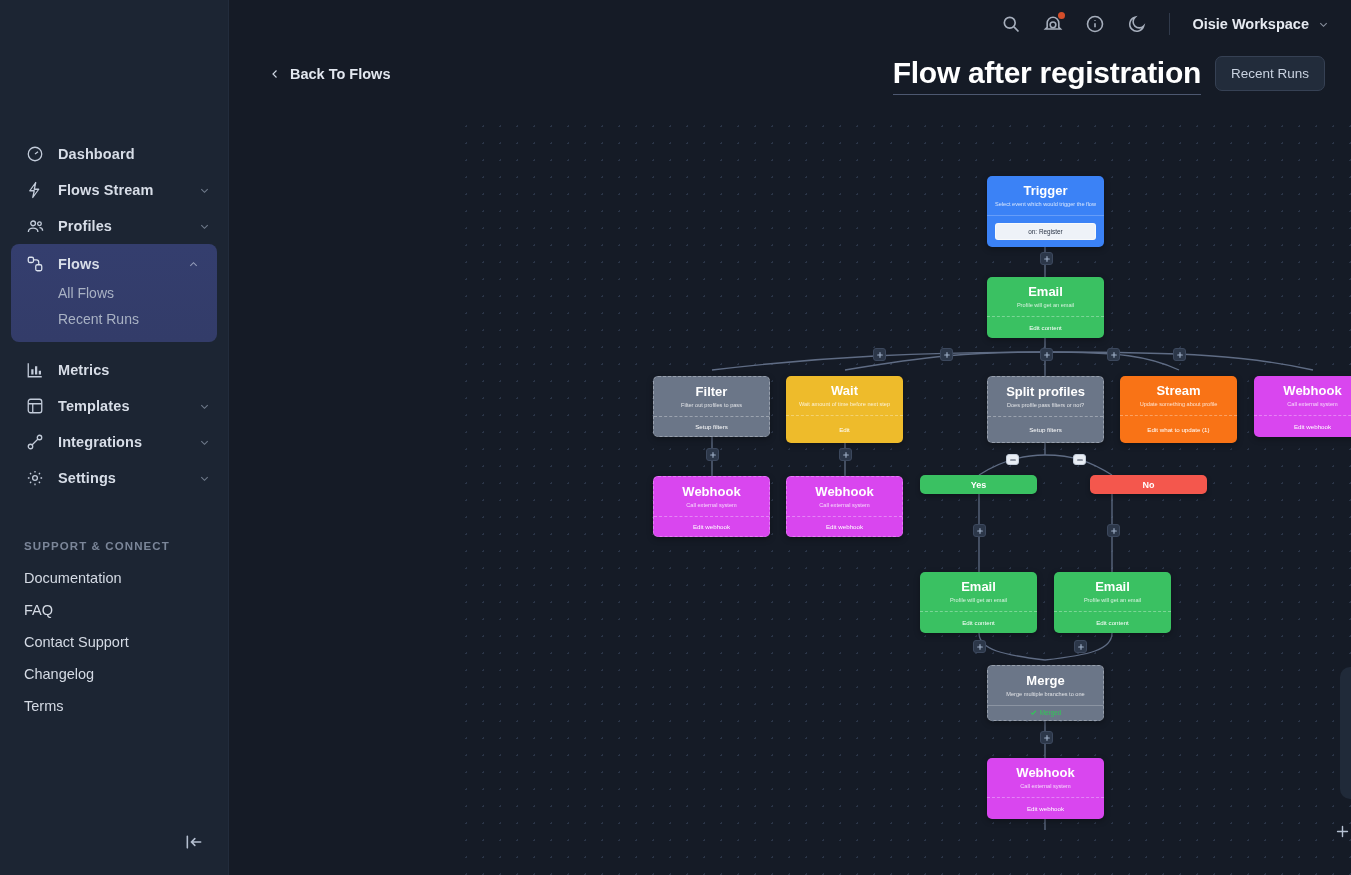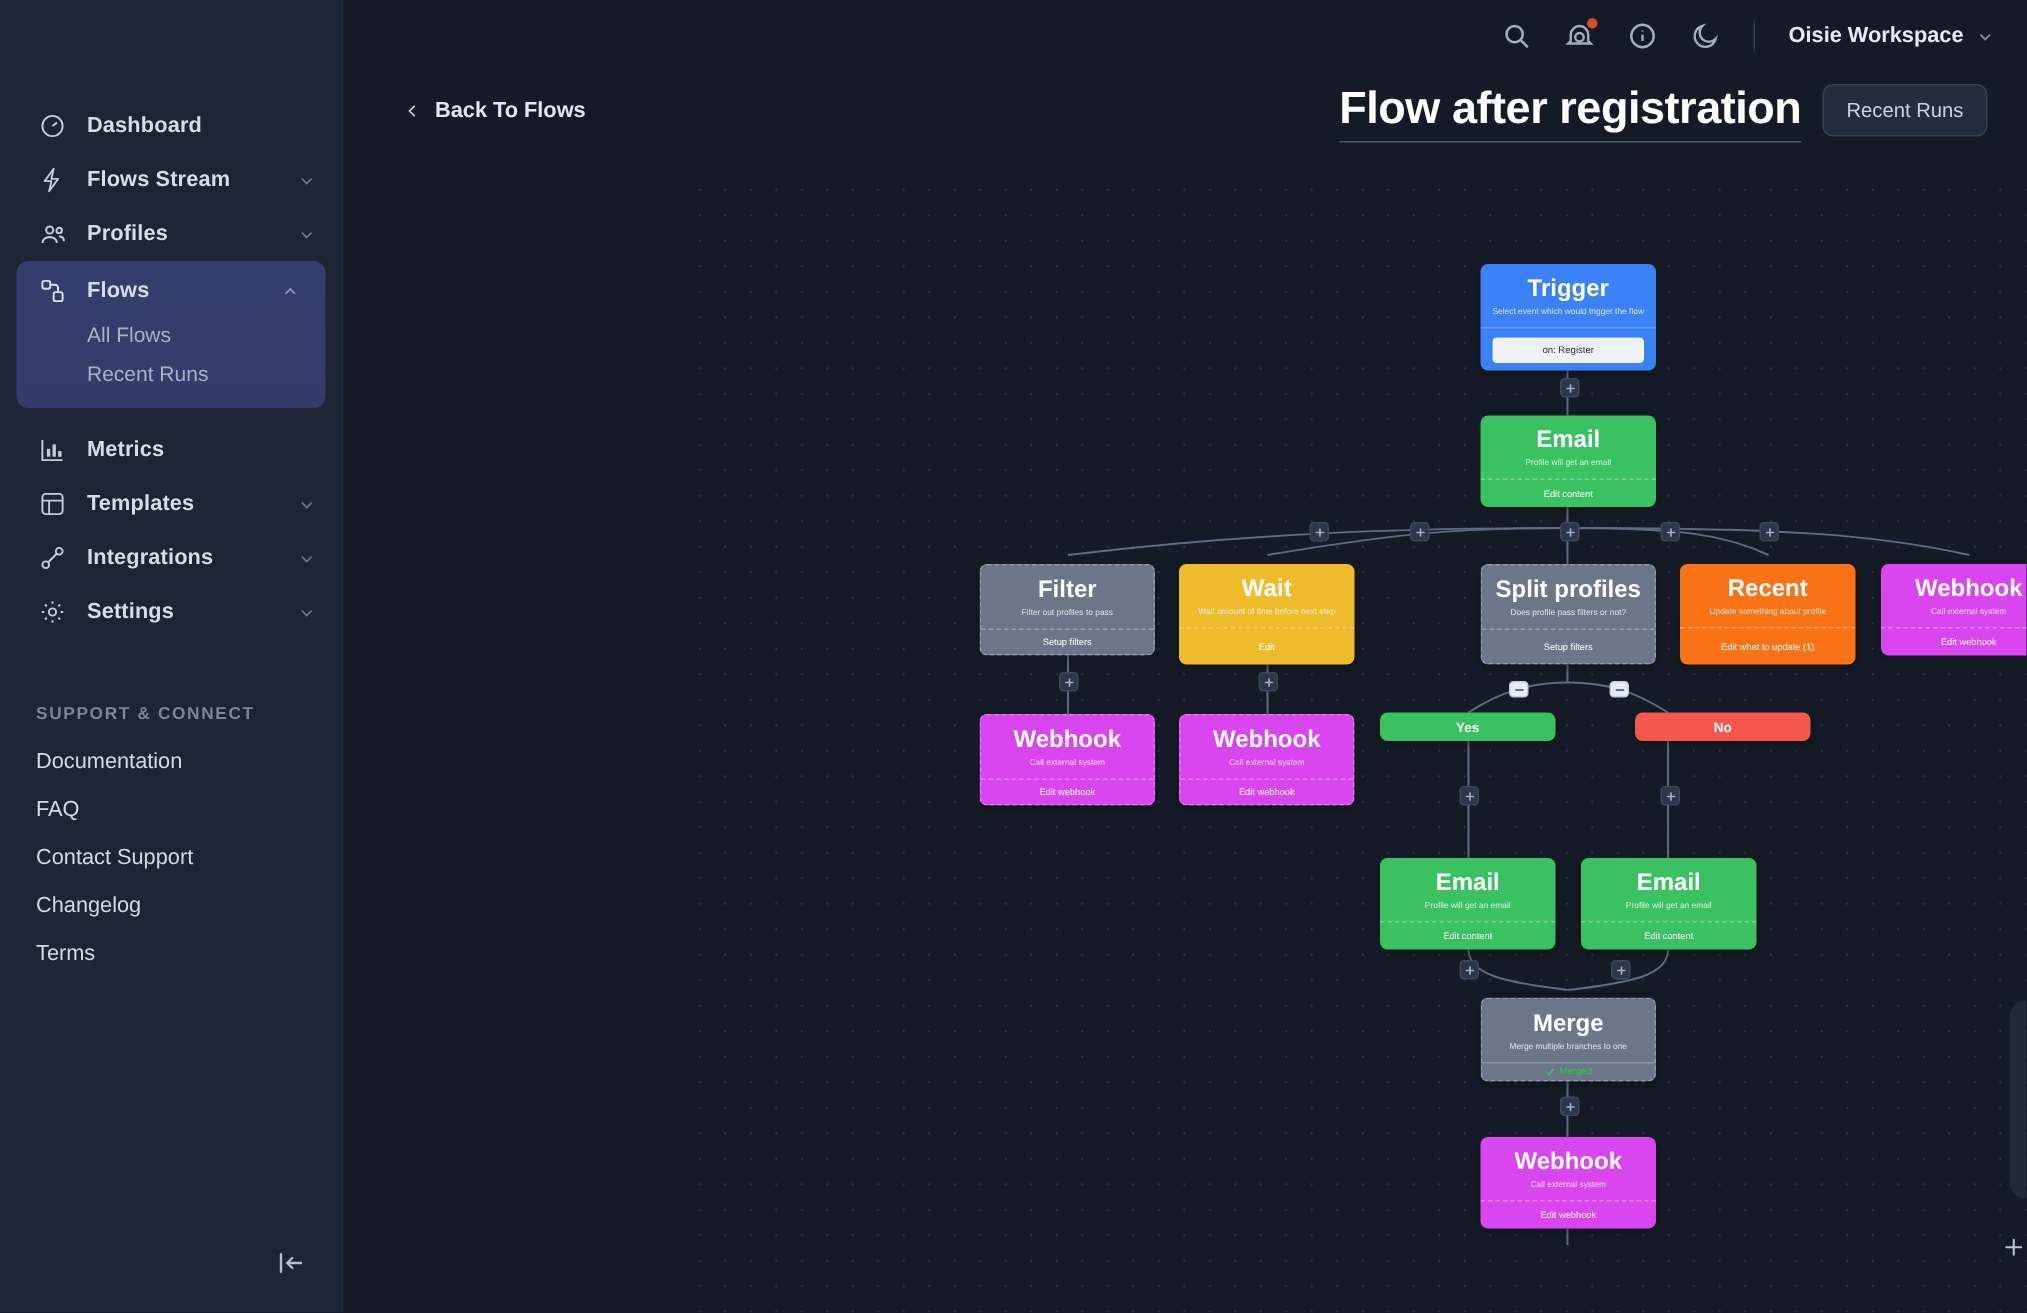--- a/index.html
+++ b/index.html
@@ -12,21 +12,21 @@
   #app { position: relative; width: 1351px; height: 875px; display: flex; }
 
   
   #sidebar {
     width: 229px; height: 875px;
     background: #1c2533;
     border-right: 1px solid #222c3c;
     position: relative;
     flex: 0 0 229px;
   }
-  .nav-list { padding-top: 66px; }
+  .nav-list { padding-top: 116px; margin-top: 20px; }
   .nav-item {
     display: flex; align-items: center;
     height: 36px; padding: 0 18px 0 24px;
     color: #d7dde7; font-size: 14.5px; font-weight: 600;
     letter-spacing: .1px;
     cursor: pointer; position: relative;
   }
   .nav-item .ic { width: 22px; height: 18px; margin-right: 12px; flex: 0 0 22px;
                   display: flex; align-items: center; justify-content: center; }
   .nav-item .lbl { flex: 1; }
@@ -108,21 +108,21 @@
   #canvas-inner { position: absolute; left: -229px; top: -118px; width: 1351px; height: 875px; }
 
   .node {
     position: absolute; border-radius: 5px; overflow: hidden;
     box-shadow: 0 2px 6px rgba(0,0,0,.32);
     cursor: pointer;
     display: flex; flex-direction: column;
   }
   .node.dashed { border: 1px dashed rgba(255,255,255,.30); }
   .n-head { padding: 7px 6px 6px; text-align: center; }
-  .n-title { font-size: 16px; font-weight: 700; color: #fff; line-height: 1.25; }
+  .n-title { font-size: 13px; font-weight: 700; color: #fff; line-height: 1.25; }
   .n-sub { font-size: 5.6px; color: rgba(255,255,255,.80); margin-top: 2px; line-height: 1.3; }
   .n-body {
     flex: 1; display: flex; align-items: center; justify-content: center;
     border-top: 1px dashed rgba(255,255,255,.33);
     font-size: 6.2px; color: #fff;
   }
   .n-body.solidline { border-top: 1px solid rgba(255,255,255,.22); }
   .n-chip {
     background: #eef2f8; color: #2a3446; font-size: 6.4px;
     border-radius: 3px; padding: 4px 0; width: 86%; text-align: center;
@@ -404,21 +404,21 @@
             </div>
             <div class="node dashed" style="left: 758px; top: 376px; width: 117px; height: 67px; background: rgb(107, 118, 136);">
               <div class="n-head">
       <div class="n-title">Split profiles</div>
       <div class="n-sub">Does profile pass filters or not?</div>
     </div>
               <div class="n-body">Setup filters</div>
             </div>
             <div class="node" style="left: 891px; top: 376px; width: 117px; height: 67px; background: rgb(249, 115, 22);">
               <div class="n-head">
-      <div class="n-title">Recent</div>
+      <div class="n-title">Stream</div>
       <div class="n-sub">Update something about profile</div>
     </div>
               <div class="n-body">Edit what to update (1)</div>
             </div>
             <div class="node" style="left: 1025px; top: 376px; width: 117px; height: 61px; background: rgb(217, 70, 239);">
               <div class="n-head">
       <div class="n-title">Webhook</div>
       <div class="n-sub">Call external system</div>
     </div>
               <div class="n-body">Edit webhook</div>

